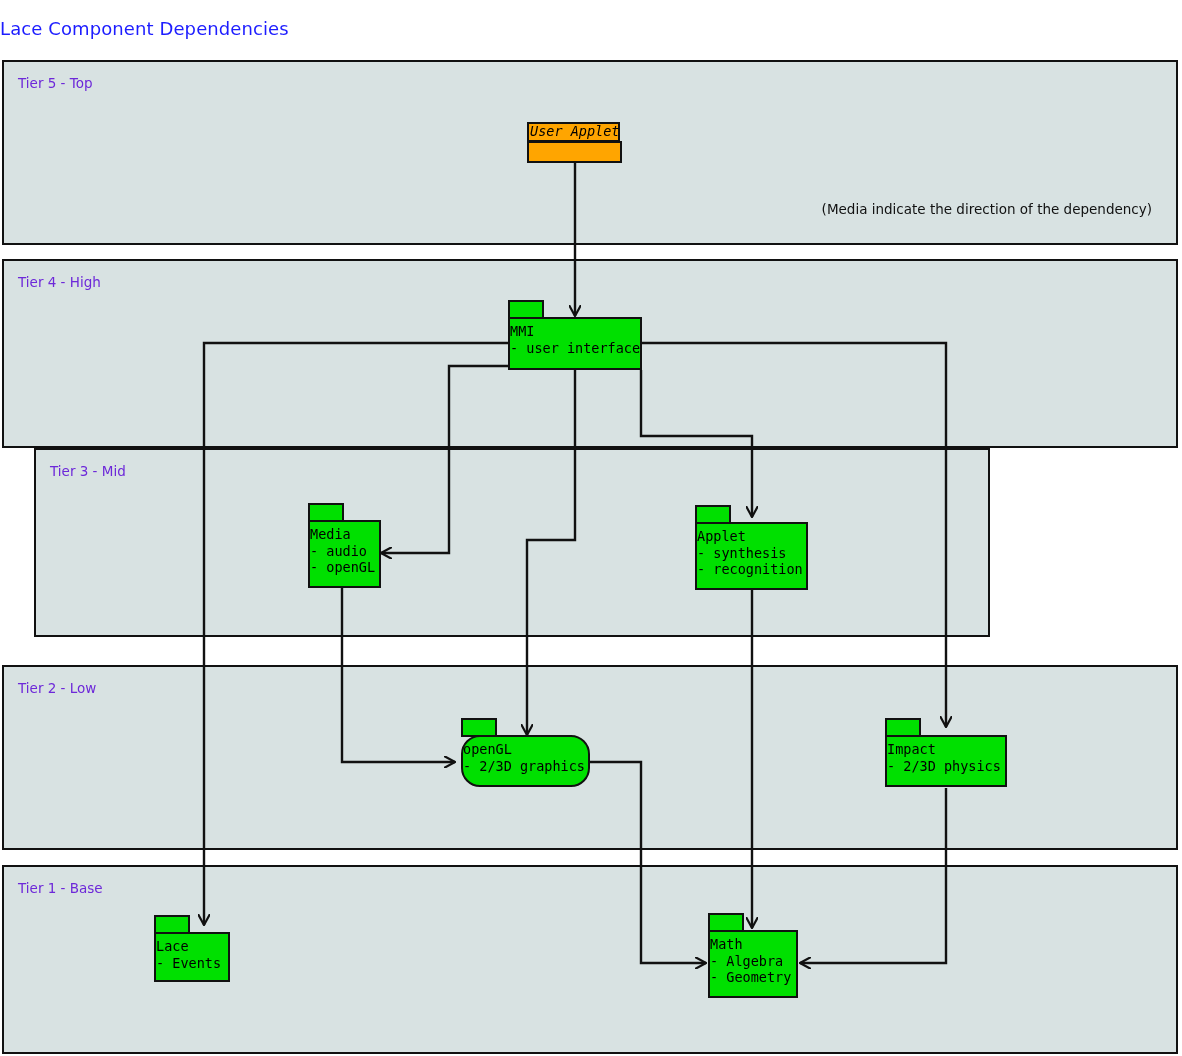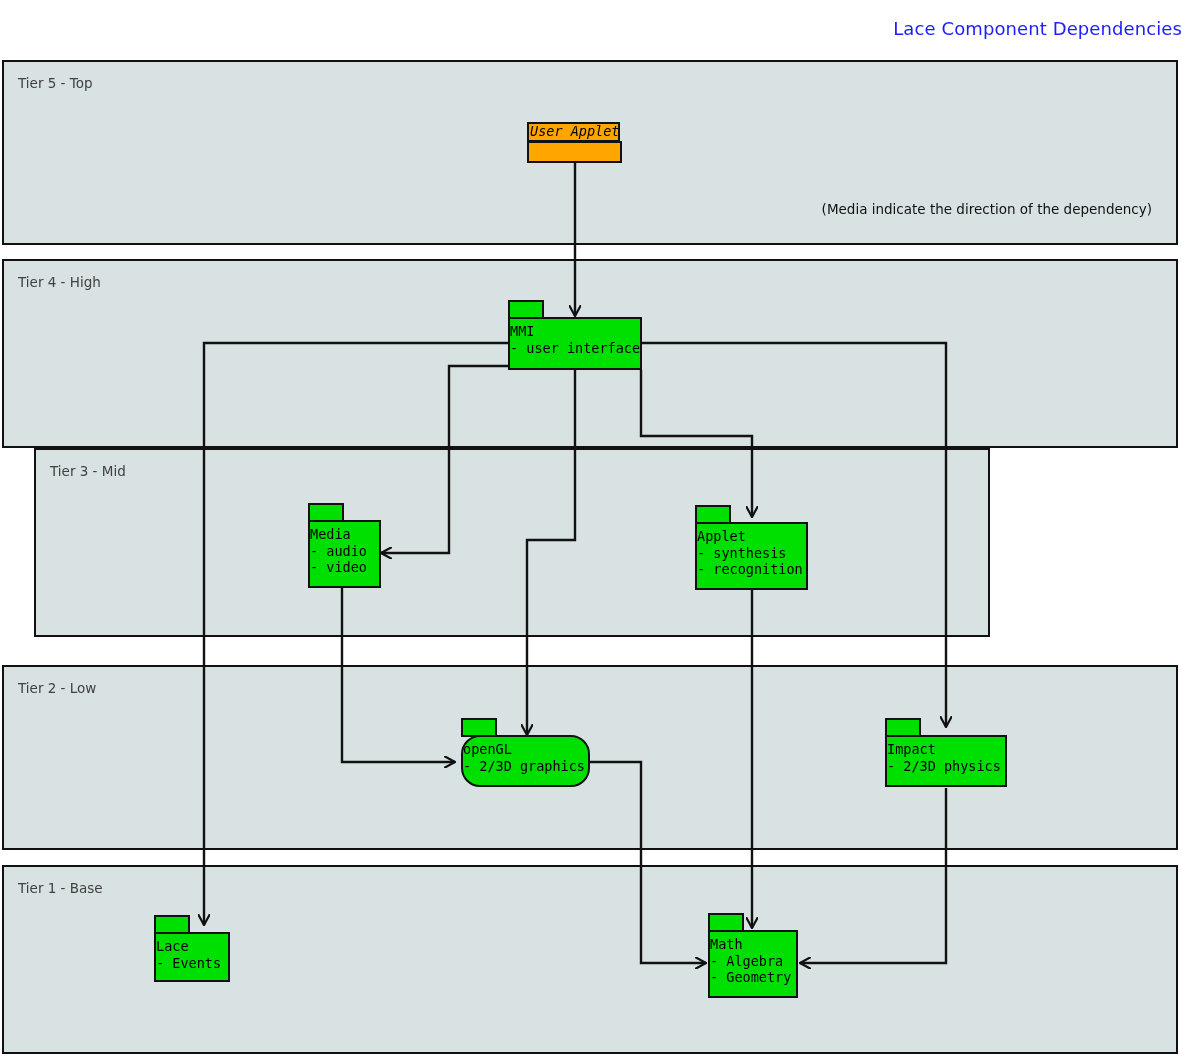--- a/index.html
+++ b/index.html
@@ -16,40 +16,40 @@
     width: 1182px;
     height: 1056px;
     background: #ffffff;
     overflow: hidden;
   }
   #diagram-title {
     position: absolute;
     left: 0;
     top: 18px;
     width: 1182px;
-    text-align: right;
+    text-align: left;
     font-family: "DejaVu Sans", sans-serif;
     font-size: 18px;
     color: #1d1dff;
     letter-spacing: 0.1px;
     white-space: nowrap;
   }
   .tier {
     position: absolute;
     background: #d8e2e2;
     border: 2px solid #111111;
     box-sizing: border-box;
   }
   .tier-label {
     position: absolute;
     left: 14px;
     top: 13px;
     font-family: "DejaVu Sans", sans-serif;
     font-size: 13.5px;
-    color: #404040;
+    color: #6d28d9;
     white-space: nowrap;
   }
   #legend-note {
     position: absolute;
     right: 30px;
     top: 201px;
     font-family: "DejaVu Sans", sans-serif;
     font-size: 13.5px;
     color: #111111;
     white-space: nowrap;
@@ -198,21 +198,21 @@
       <div class="pkg-line">MMI</div>
       <div class="pkg-line">- user interface</div>
     </div>
   </div>
 
   <div class="node" id="node-media" style="left:308px; top:503px; width:73px; height:82px;">
     <div class="pkg-tab"></div>
     <div class="pkg-body" style="width:73px; height:68px;">
       <div class="pkg-line">Media</div>
       <div class="pkg-line">- audio</div>
-      <div class="pkg-line">- video</div>
+      <div class="pkg-line">- openGL</div>
     </div>
   </div>
 
   <div class="node" id="node-speech" style="left:695px; top:505px; width:113px; height:85px;">
     <div class="pkg-tab"></div>
     <div class="pkg-body" style="width:113px; height:68px;">
       <div class="pkg-line">Applet</div>
       <div class="pkg-line">- synthesis</div>
       <div class="pkg-line">- recognition</div>
     </div>

